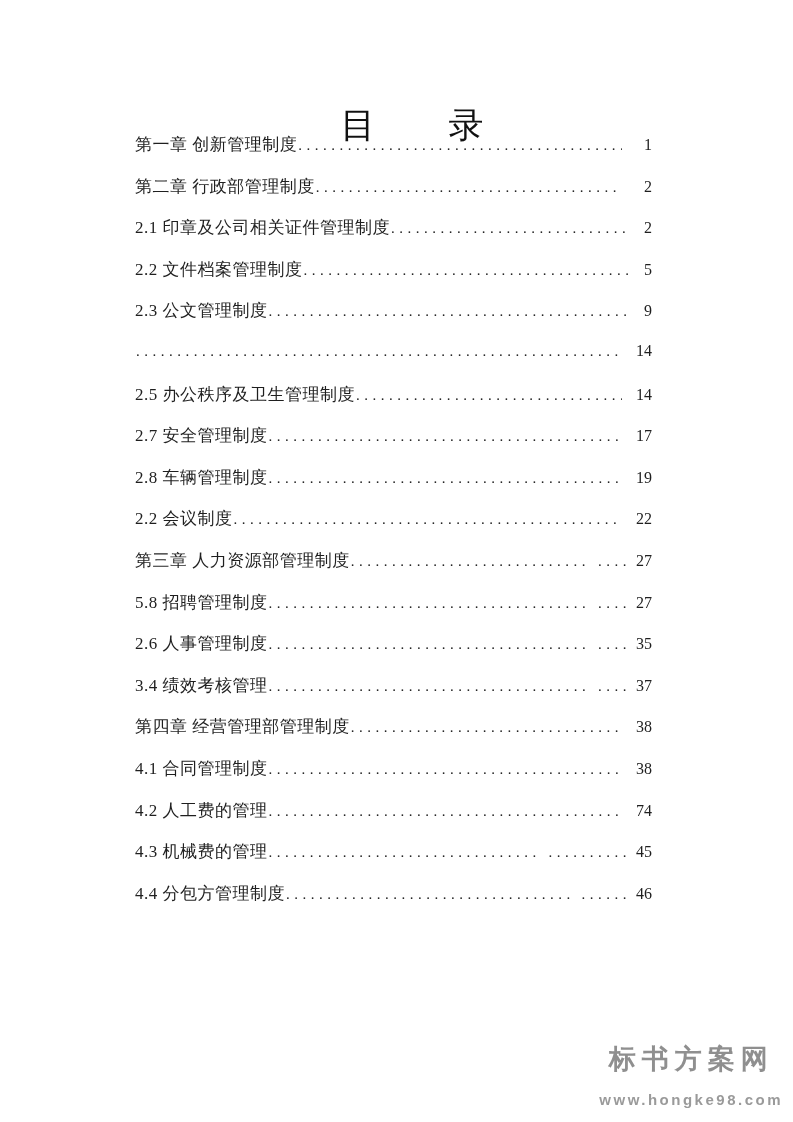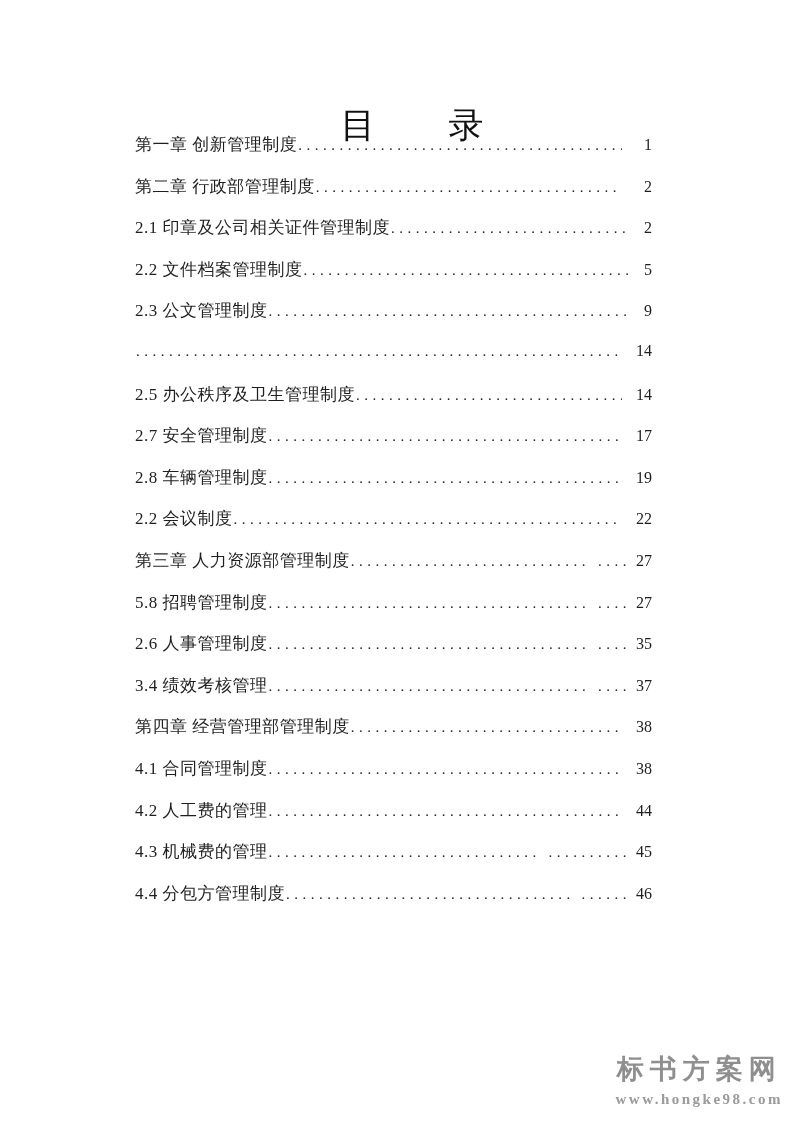--- a/index.html
+++ b/index.html
@@ -47,32 +47,32 @@
     font-size: 15px;
     letter-spacing: 4.5px;
   }
   .tail { white-space: pre; font-size: 15px; letter-spacing: 4.5px; flex: 0 0 auto; }
   .pg { flex: 0 0 auto; min-width: 20px; text-align: right; font-size: 16px; padding-left: 1px; }
   .watermark {
     position: absolute;
     right: 10px; bottom: 14px;
     text-align: center;
     color: #8f8f8f;
-    font-family: Liberation Serif, serif;
+    font-family: Liberation Sans, sans-serif;
   }
   .wm-name {
     font-size: 27px;
     font-weight: bold;
     letter-spacing: 6px;
   }
   .wm-url {
     font-size: 15px;
     font-weight: bold;
     letter-spacing: 2.5px;
-    margin-top: 4px;
+    margin-top: 14px;
     color: #9a9a9a;
     text-align: right;
   }
 </style>
 </head>
 <body>
 
 <div class="page">
 
   <h1 class="title">目　　录</h1>
@@ -170,21 +170,21 @@
     <div class="row">
       <span class="lbl">4.1 合同管理制度</span>
         <span class="leader"></span>
         <span class="tail"> </span>
         <span class="pg">38</span>
     </div>
     <div class="row">
       <span class="lbl">4.2 人工费的管理</span>
         <span class="leader"></span>
         <span class="tail"> </span>
-        <span class="pg">44</span>
+        <span class="pg">74</span>
     </div>
     <div class="row">
       <span class="lbl">4.3 机械费的管理</span>
         <span class="leader"></span>
         <span class="tail"> ..........</span>
         <span class="pg">45</span>
     </div>
     <div class="row">
       <span class="lbl">4.4 分包方管理制度</span>
         <span class="leader"></span>

